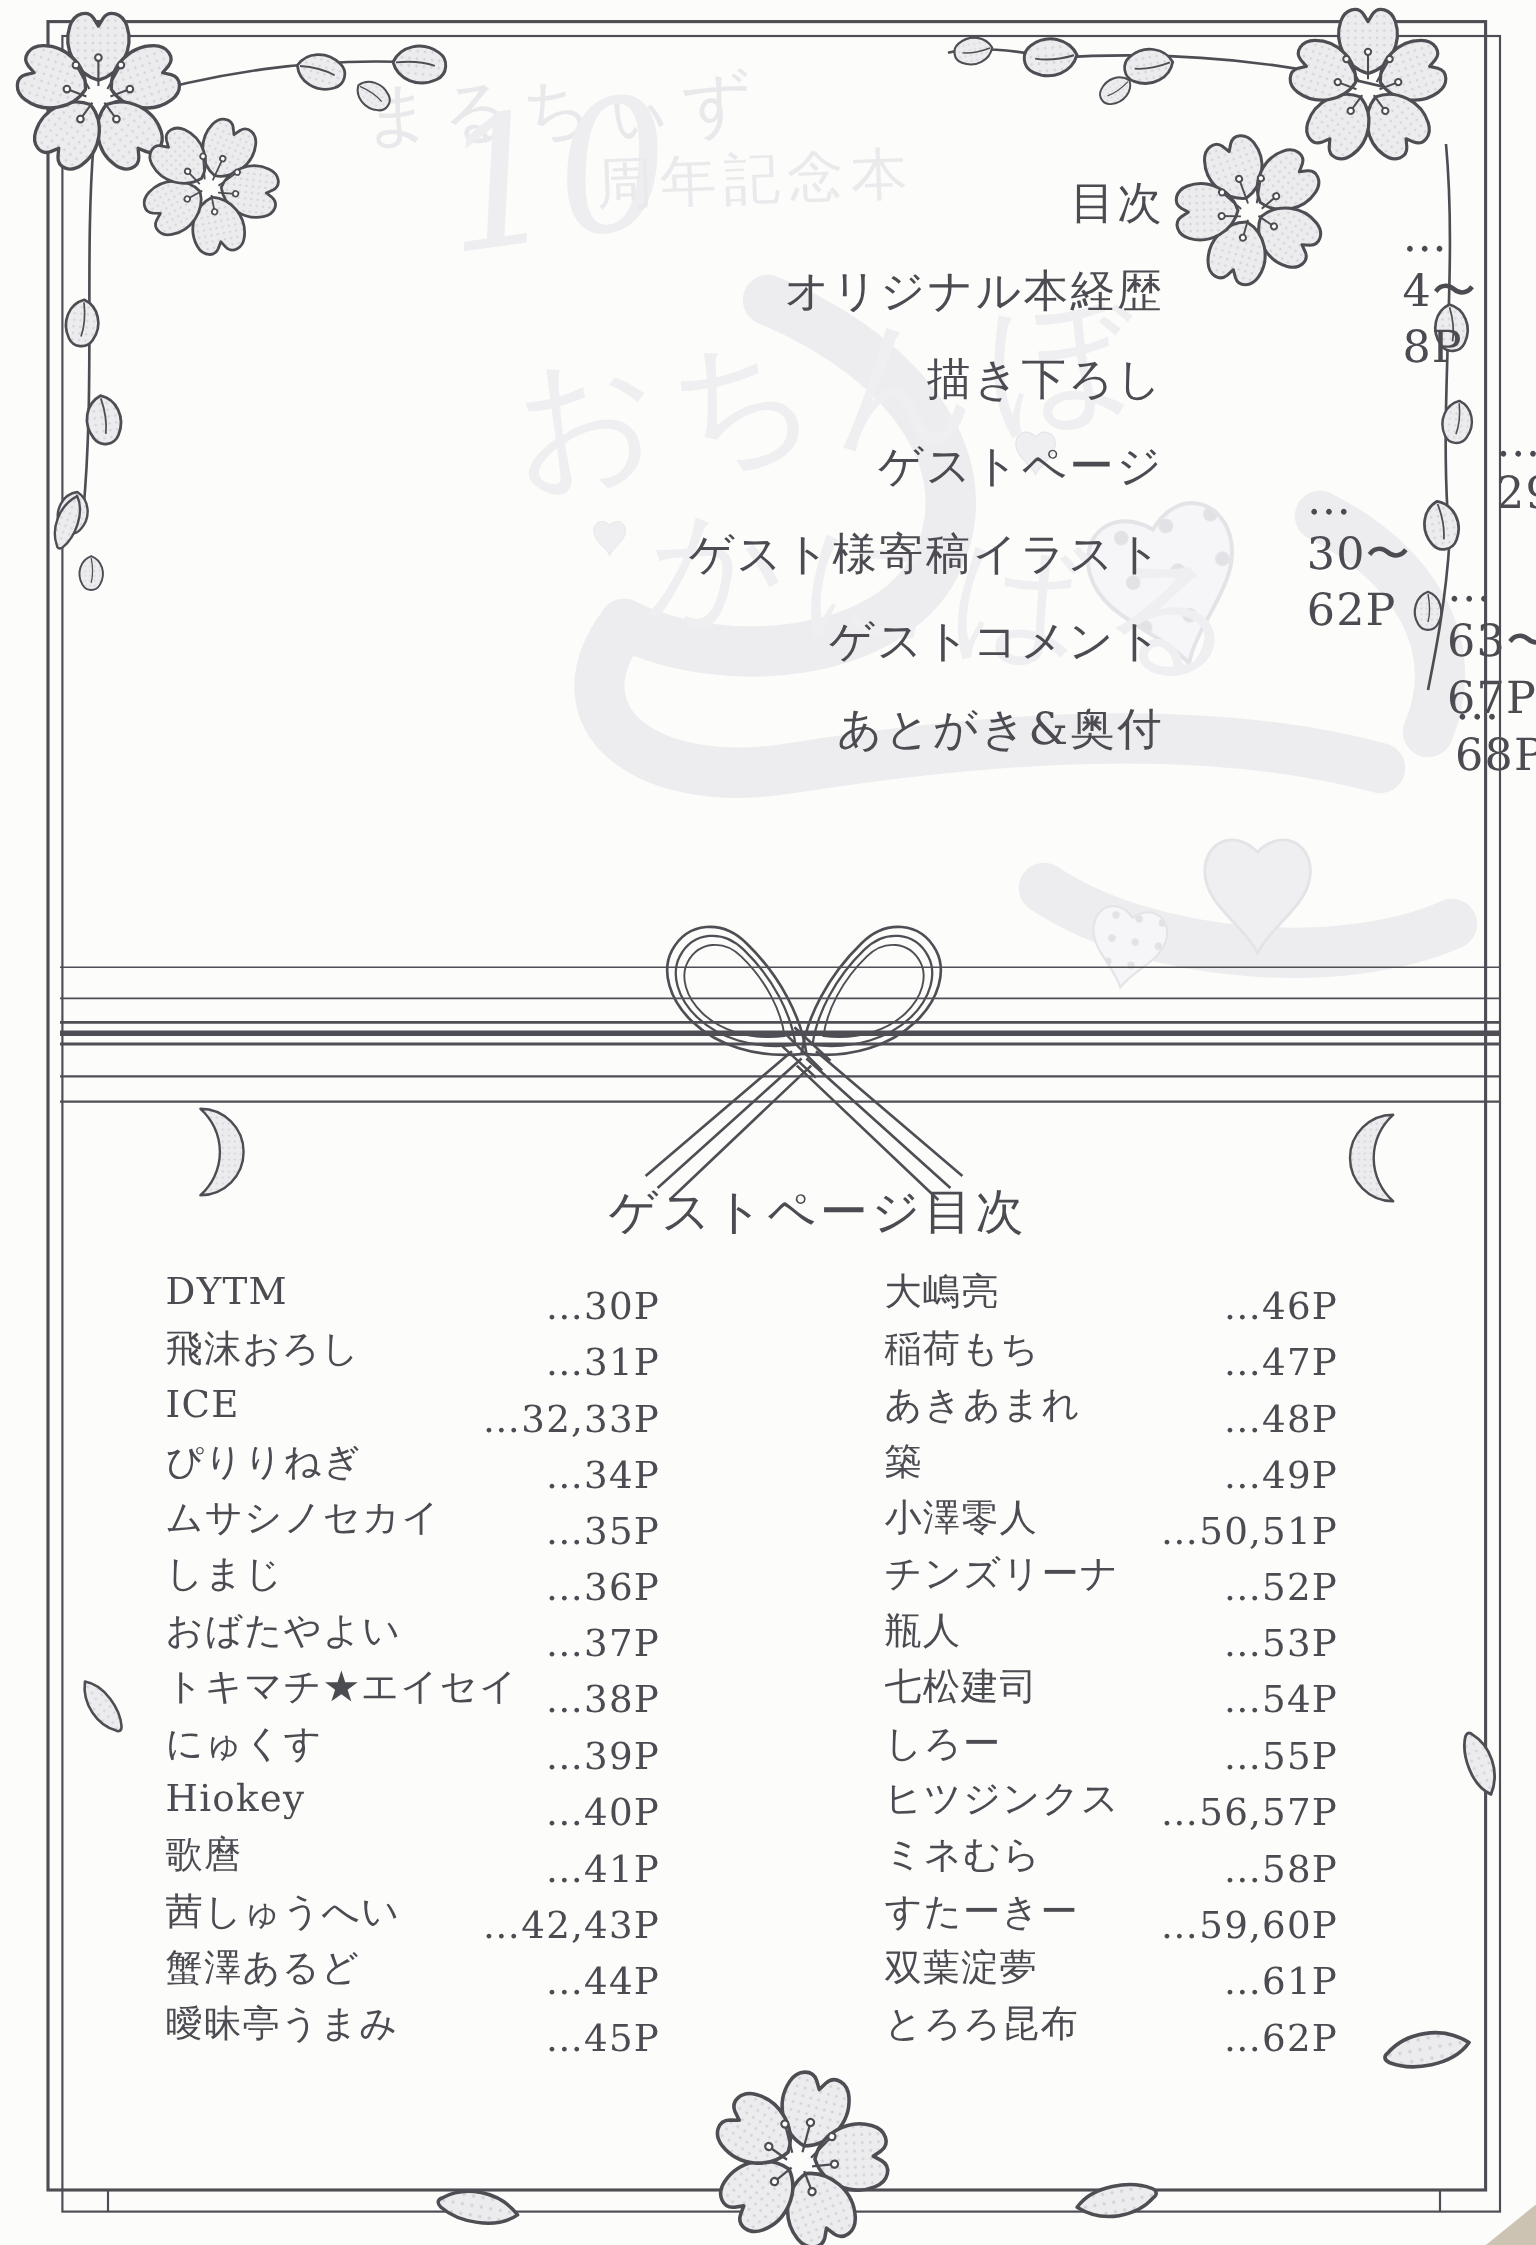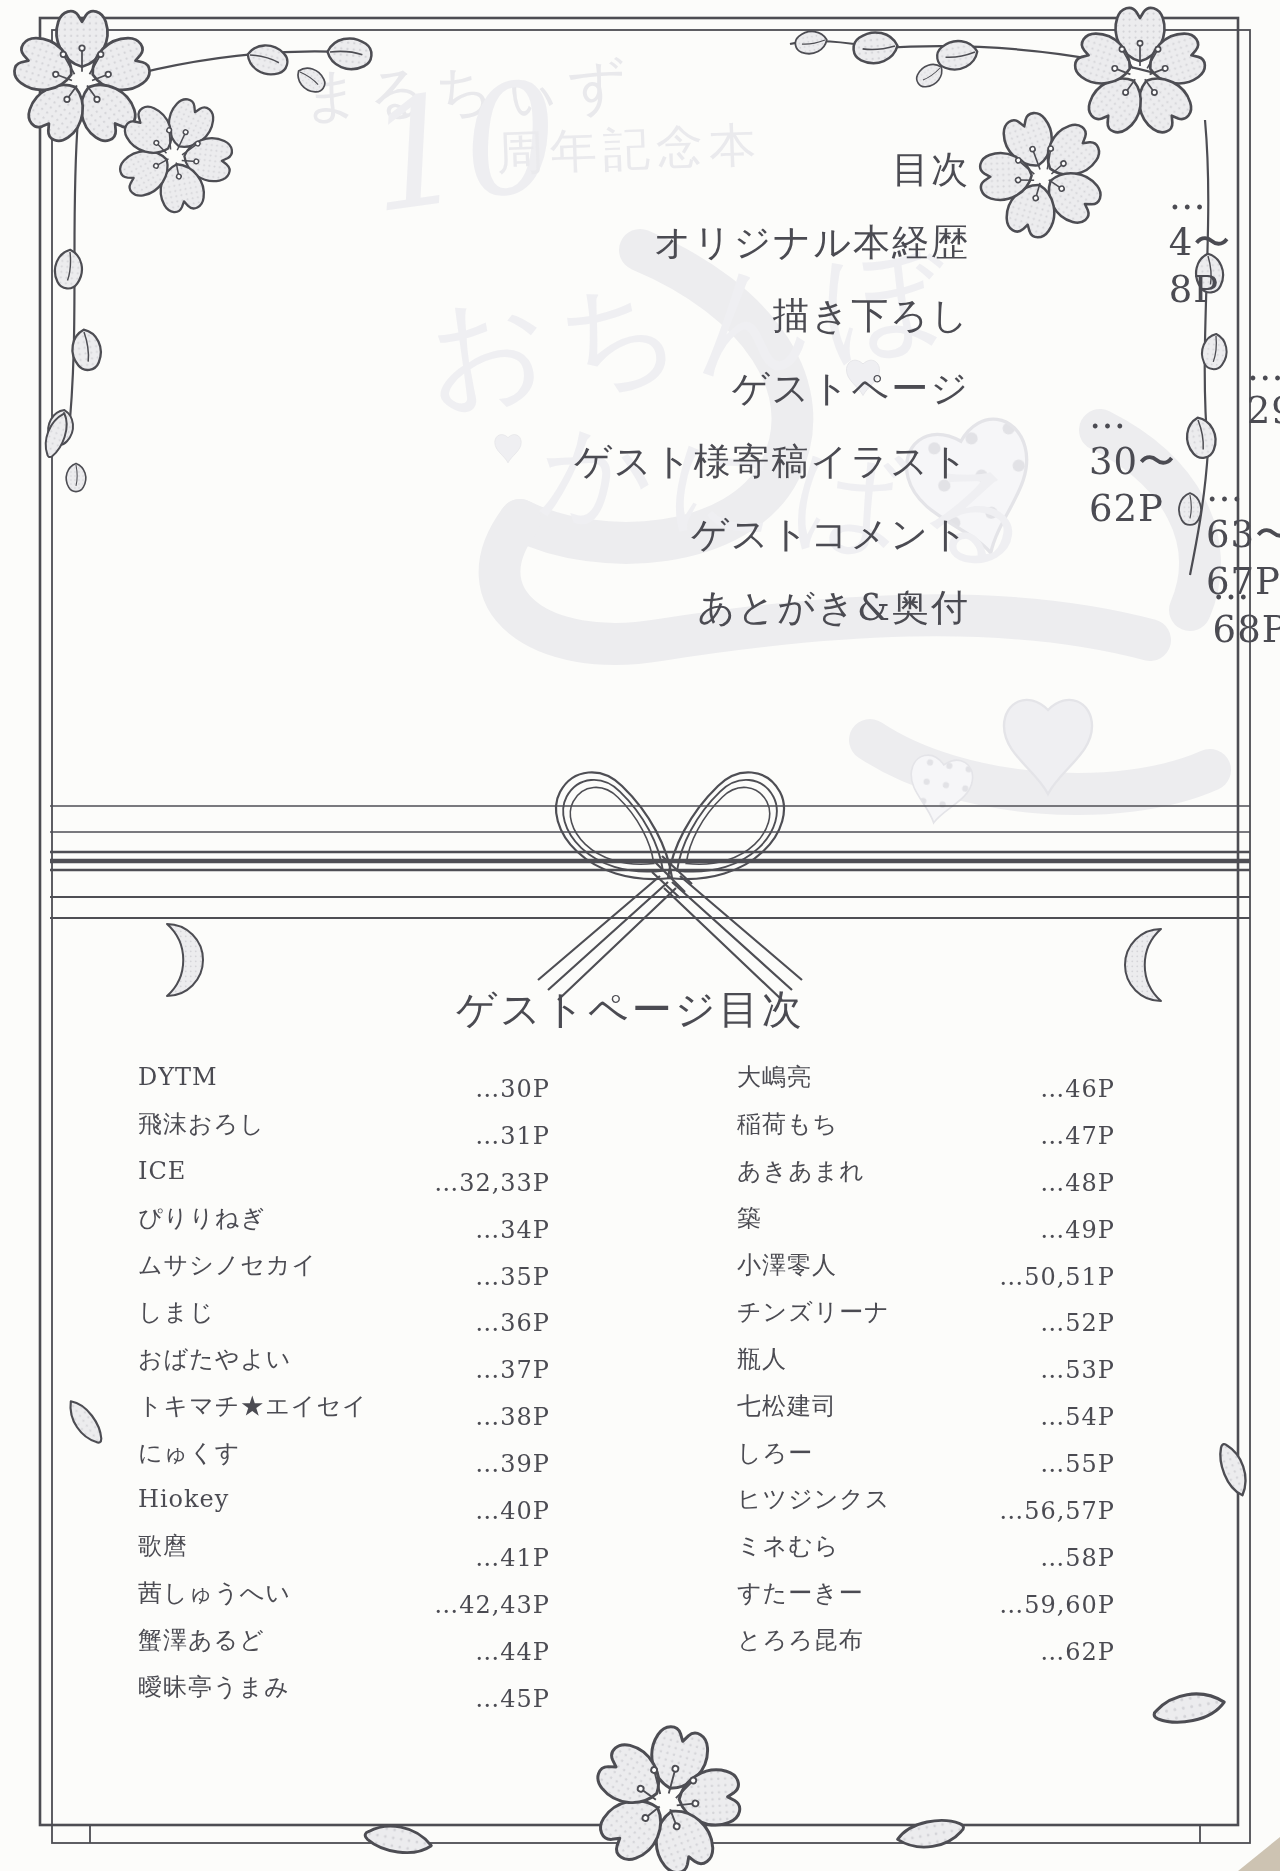--- a/index.html
+++ b/index.html
@@ -20,24 +20,24 @@
   .wm-title2{left:540px;top:420px;font-size:110px;letter-spacing:14px;transform:rotate(6deg);}
   
   .main-toc{
     position:absolute;left:310px;top:148px;width:660px;
     display:flex;flex-direction:column;gap:29px;font-size:37px;letter-spacing:2px;align-items:flex-end;
   }
   .toc-row{position:relative;height:44px;display:flex;align-items:center;}
   .toc-pages{position:absolute;left:515px;letter-spacing:1px;}
   
   .guest-heading{
-    position:absolute;left:456px;top:982px;width:400px;text-align:left;
+    position:absolute;left:456px;top:982px;width:400px;text-align:right;
     font-size:40px;letter-spacing:3px;
   }
-  .guest-col{position:absolute;top:1054px;display:flex;flex-direction:column;font-size:24px;letter-spacing:1px;}
+  .guest-col{position:absolute;top:1054px;display:flex;flex-direction:column;font-size:31px;letter-spacing:1px;}
   .guest-col.left{left:138px;width:412px;}
   .guest-col.right{left:737px;width:378px;}
   .guest-row{height:46.9px;display:flex;align-items:center;}
   .guest-pages{margin-left:auto;margin-top:23px;}
   
   .scan-corner{
     position:absolute;right:0;bottom:0;width:42px;height:34px;
     background:#cdc3b2;clip-path:polygon(100% 0,100% 100%,0 100%);
   }
 </style>
@@ -310,20 +310,24 @@
         </div>
         <div class="guest-row">
           <span class="guest-name">ミネむら</span>
           <span class="guest-pages">…58P</span>
         </div>
         <div class="guest-row">
           <span class="guest-name">すたーきー</span>
           <span class="guest-pages">…59,60P</span>
         </div>
         <div class="guest-row">
+          <span class="guest-name">双葉淀夢</span>
+          <span class="guest-pages">…61P</span>
+        </div>
+        <div class="guest-row">
           <span class="guest-name">とろろ昆布</span>
           <span class="guest-pages">…62P</span>
         </div>
       </div>
   </div>
 
   <div class="scan-corner"></div>
 </div>
 
 </body></html>

